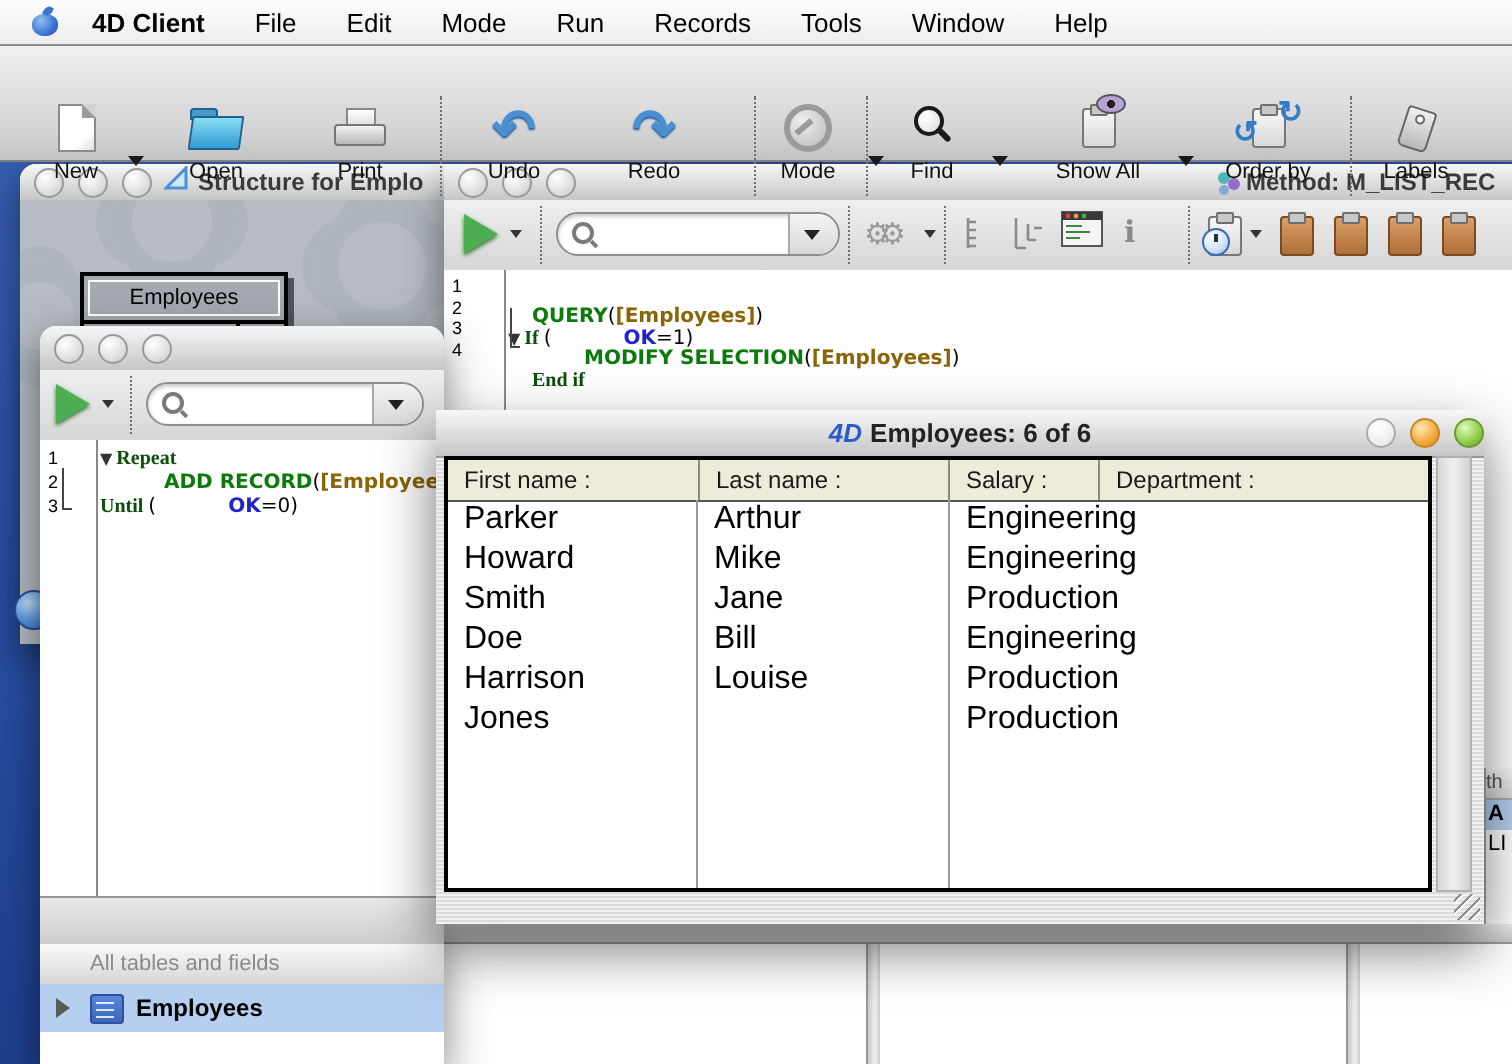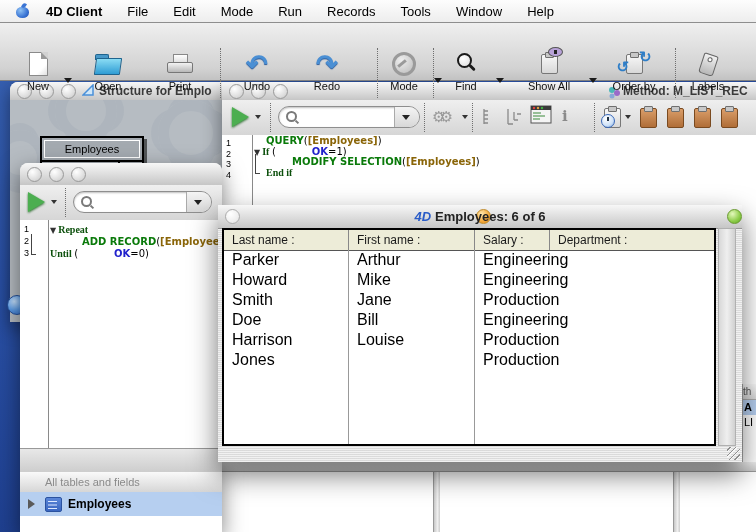--- a/index.html
+++ b/index.html
@@ -71,21 +71,21 @@
     background:linear-gradient(#F4F4F4,#D8D8D8);}
   .combo-drop::after{content:"";position:absolute;left:7px;top:8px;width:0;height:0;border:4px solid transparent;border-top:5px solid #222;}
   .gears{font-size:15px;color:#9A9A9A;letter-spacing:-6px;}
   .info-i{font-family:"DejaVu Serif",serif;font-size:15px;font-weight:bold;color:#8A8A8A;}
   .clock-badge{position:absolute;width:12px;height:12px;border-radius:50%;background:radial-gradient(circle at 35% 30%,#FFFFFF,#CFE2F8 60%,#7FA8E0);border:1px solid #3A68B8;}
   .clock-badge::after{content:"";position:absolute;left:5px;top:2px;width:1.5px;height:4px;background:#234;}
   .code-area{position:absolute;background:#FFF;overflow:hidden;}
   .gutter{position:absolute;left:0;top:0;bottom:0;border-right:1px solid #8A8A8A;background:#FFF;
     font-size:9px;color:#000;padding:3px 0 0 4px;}
   .gutter div{height:var(--lh);line-height:var(--lh);}
-  .code-lines{position:absolute;top:1px;font-family:"DejaVu Sans",sans-serif;font-size:10px;white-space:pre;}
+  .code-lines{position:absolute;top:19px;font-family:"DejaVu Sans",sans-serif;font-size:10px;white-space:pre;}
   .code-line{height:var(--lh);line-height:var(--lh);position:relative;}
   .tok-cmd{color:#0A7A0A;font-weight:bold;}
   .tok-kw{color:#0B4F0B;font-weight:bold;font-family:Liberation Serif, serif;}
   .tok-tbl{color:#8A6508;font-weight:bold;}
   .tok-var{color:#2222CC;font-weight:bold;padding-left:36px;}
   .tok-p{color:#000;}
   .fold{color:#333;font-size:8px;margin-right:2px;}
   .connector{position:absolute;border-left:1px solid #444;border-bottom:1px solid #444;width:4px;}
   
   #structure-win{left:10px;top:82px;width:440px;height:240px;border-radius:8px 8px 0 0;z-index:5;box-shadow:0 6px 18px rgba(0,0,0,.45);}
@@ -128,21 +128,21 @@
   #madd-panel-list{position:absolute;left:0;right:0;top:329px;bottom:0;background:#FFF;}
   .tbl-row{height:24px;display:flex;align-items:center;}
   .tbl-row.sel{background:#B6CFF0;}
   .disclosure{width:0;height:0;border:5px solid transparent;border-left:7px solid #5A5A5A;margin-left:8px;}
   .table-icon{width:15px;height:13px;border:1px solid #2A52A0;border-radius:2px;margin-left:5px;
     background:linear-gradient(#5A86D8,#3A66C0);position:relative;}
   .table-icon::after{content:"";position:absolute;left:2px;top:3px;width:9px;height:1.5px;background:#DDE8FF;box-shadow:0 3.5px 0 #DDE8FF,0 7px 0 #DDE8FF;}
   .tbl-row .lbl{font-size:12px;font-weight:bold;color:#000;margin-left:6px;}
   
   #rec-win{left:218px;top:205px;width:524px;height:257px;border-radius:8px 8px 0 0;z-index:30;box-shadow:0 12px 28px rgba(0,0,0,.55);}
-  #rec-title{height:23px;justify-content:space-between;}
+  #rec-title{height:23px;justify-content:flex-end;}
   #rec-title .center{position:absolute;left:0;right:0;text-align:center;font-size:13px;font-weight:bold;color:#222;}
   .fourd-logo{color:#2A5CC8;font-style:italic;font-weight:bold;margin-right:4px;}
   #rec-table{position:absolute;left:4px;top:23px;width:494px;height:218px;border:2px solid #000;background:#FFF;box-sizing:border-box;}
   #rec-header{display:flex;height:20px;background:#EDECD8;border-bottom:1px solid #555;}
   #rec-header .hcell{font-size:12px;color:#1a1a1a;line-height:20px;padding-left:8px;border-right:1px solid #888;box-sizing:border-box;overflow:hidden;white-space:nowrap;}
   #rec-body{display:flex;position:absolute;left:0;right:0;top:20px;bottom:0;}
   .bcol{border-right:1px solid #999;box-sizing:border-box;overflow:hidden;}
   .bcol .cell{height:20px;line-height:20px;font-size:16px;color:#000;padding-left:8px;white-space:nowrap;}
   .bcol.num .cell{text-align:right;padding-left:0;padding-right:8px;}
   #rec-vscroll{position:absolute;right:6px;top:23px;width:18px;height:218px;background:linear-gradient(90deg,#D8D8D8,#EFEFEF,#D0D0D0);border:1px solid #B0B0B0;box-sizing:border-box;}
@@ -308,22 +308,22 @@
       <span class="center">
         <span class="fourd-logo">4D</span><span>Employees: 6 of 6</span>
       </span>
       <span class="tl pale"></span>
       <span class="tl orange"></span>
       <span class="tl green"></span>
     </div>
     <div id="rec-vscroll"></div>
     <div id="rec-table">
       <div id="rec-header">
+          <div class="hcell" style="width: 126px;">First name :</div>
           <div class="hcell" style="width: 125px;">Last name :</div>
-          <div class="hcell" style="width: 126px;">First name :</div>
           <div class="hcell" style="width: 75px;">Salary :</div>
           <div class="hcell" style="width: 164px; flex: 1 1 0%; border-right: none;">Department :</div>
         </div>
       <div id="rec-body">
           <div class="bcol" style="width: 125px;">
             <div class="cell">Parker</div>
             <div class="cell">Howard</div>
             <div class="cell">Smith</div>
             <div class="cell">Doe</div>
             <div class="cell">Harrison</div>

